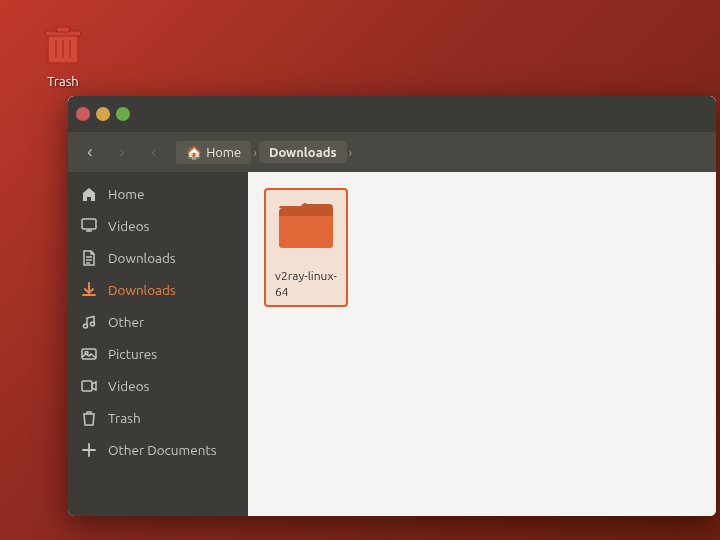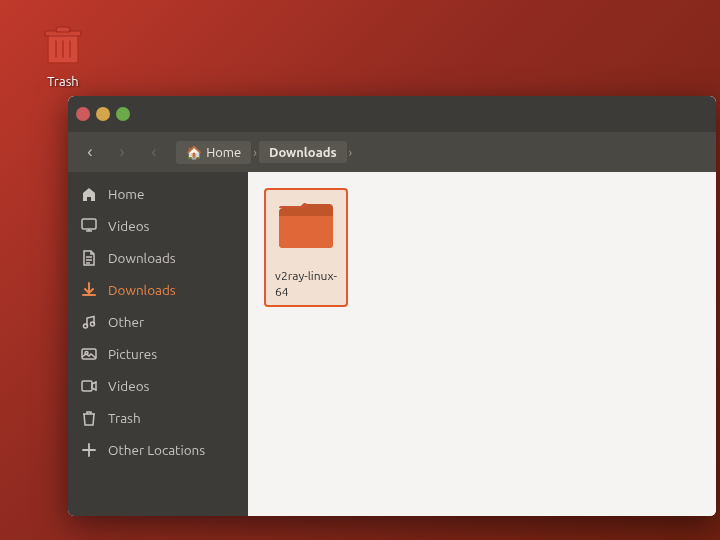--- a/index.html
+++ b/index.html
@@ -368,21 +368,21 @@
           </span>
           <span>Trash</span>
         </div>
 
         <div class="sidebar-item">
           <span class="sidebar-item-icon">
             <svg width="16" height="16" viewBox="0 0 16 16" fill="none" stroke="currentColor" stroke-width="1.8">
                 <path d="M8 2v12M2 8h12" stroke-linecap="round"></path>
               </svg>
           </span>
-          <span>Other Locations</span>
+          <span>Other Documents</span>
         </div>
       </div>
 
       <div class="file-area">
 
         <div class="file-item selected">
           <div class="file-icon-wrap">
             <svg class="folder-svg" viewBox="0 0 58 52" xmlns="http://www.w3.org/2000/svg">
 
               <path d="M2 14 Q2 10 6 10 L22 10 L26 6 L52 6 Q56 6 56 10 L56 46 Q56 50 52 50 L6 50 Q2 50 2 46 Z" fill="#c0552a"></path>

